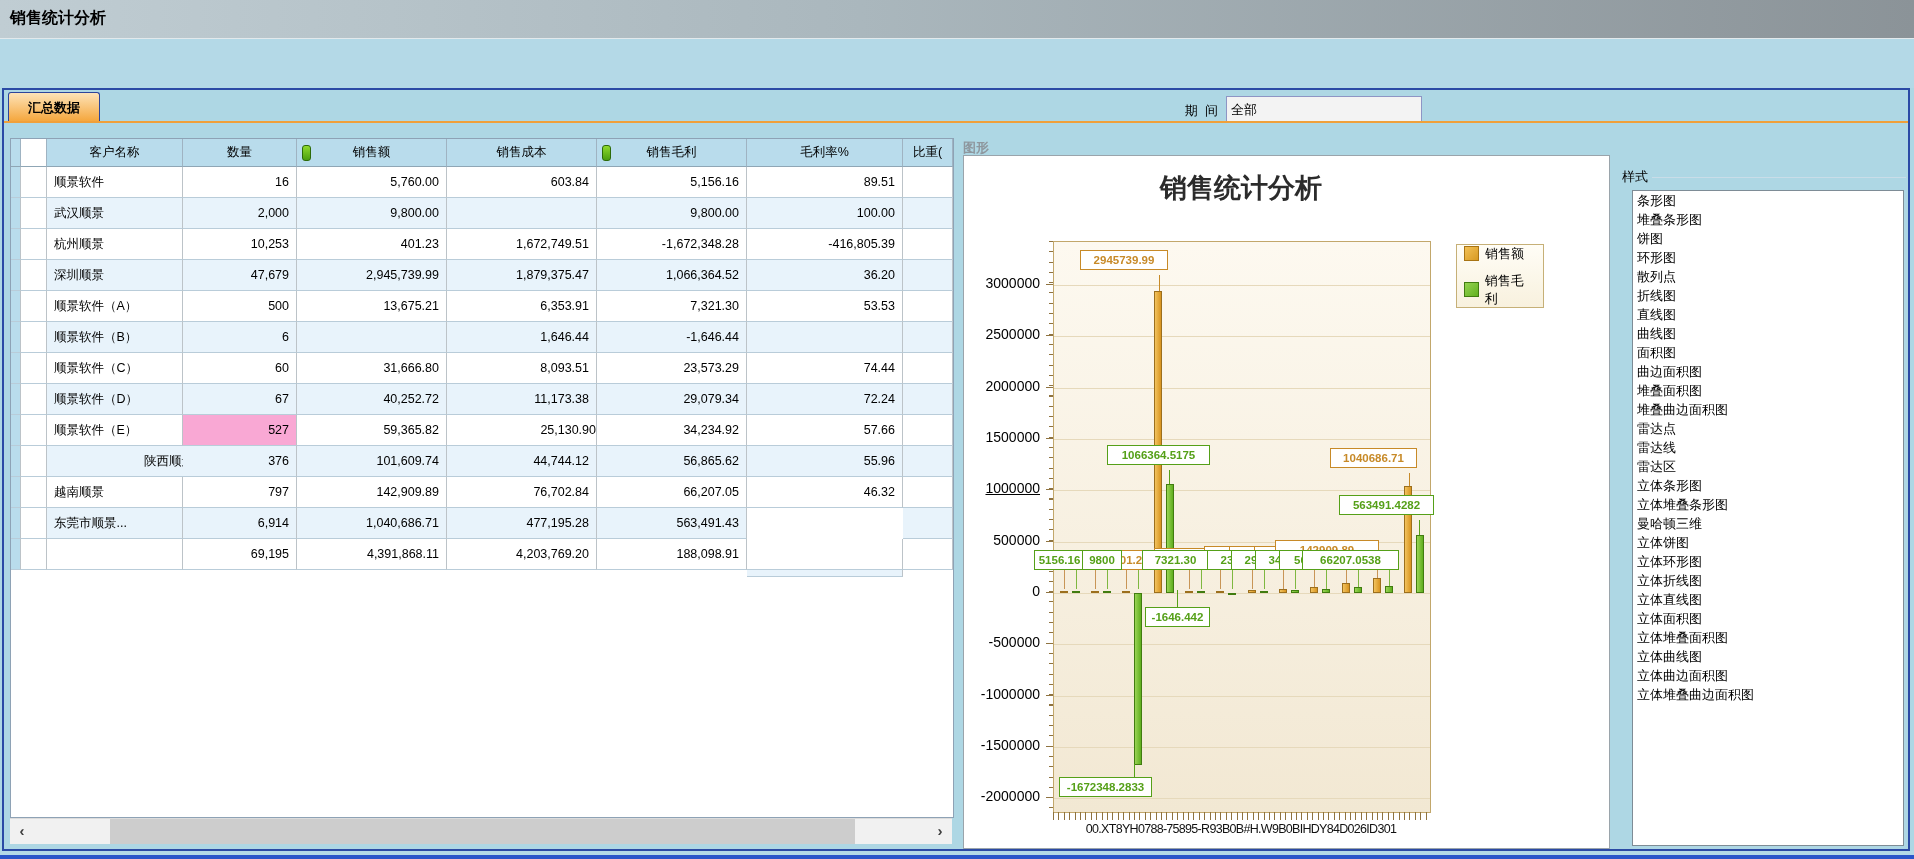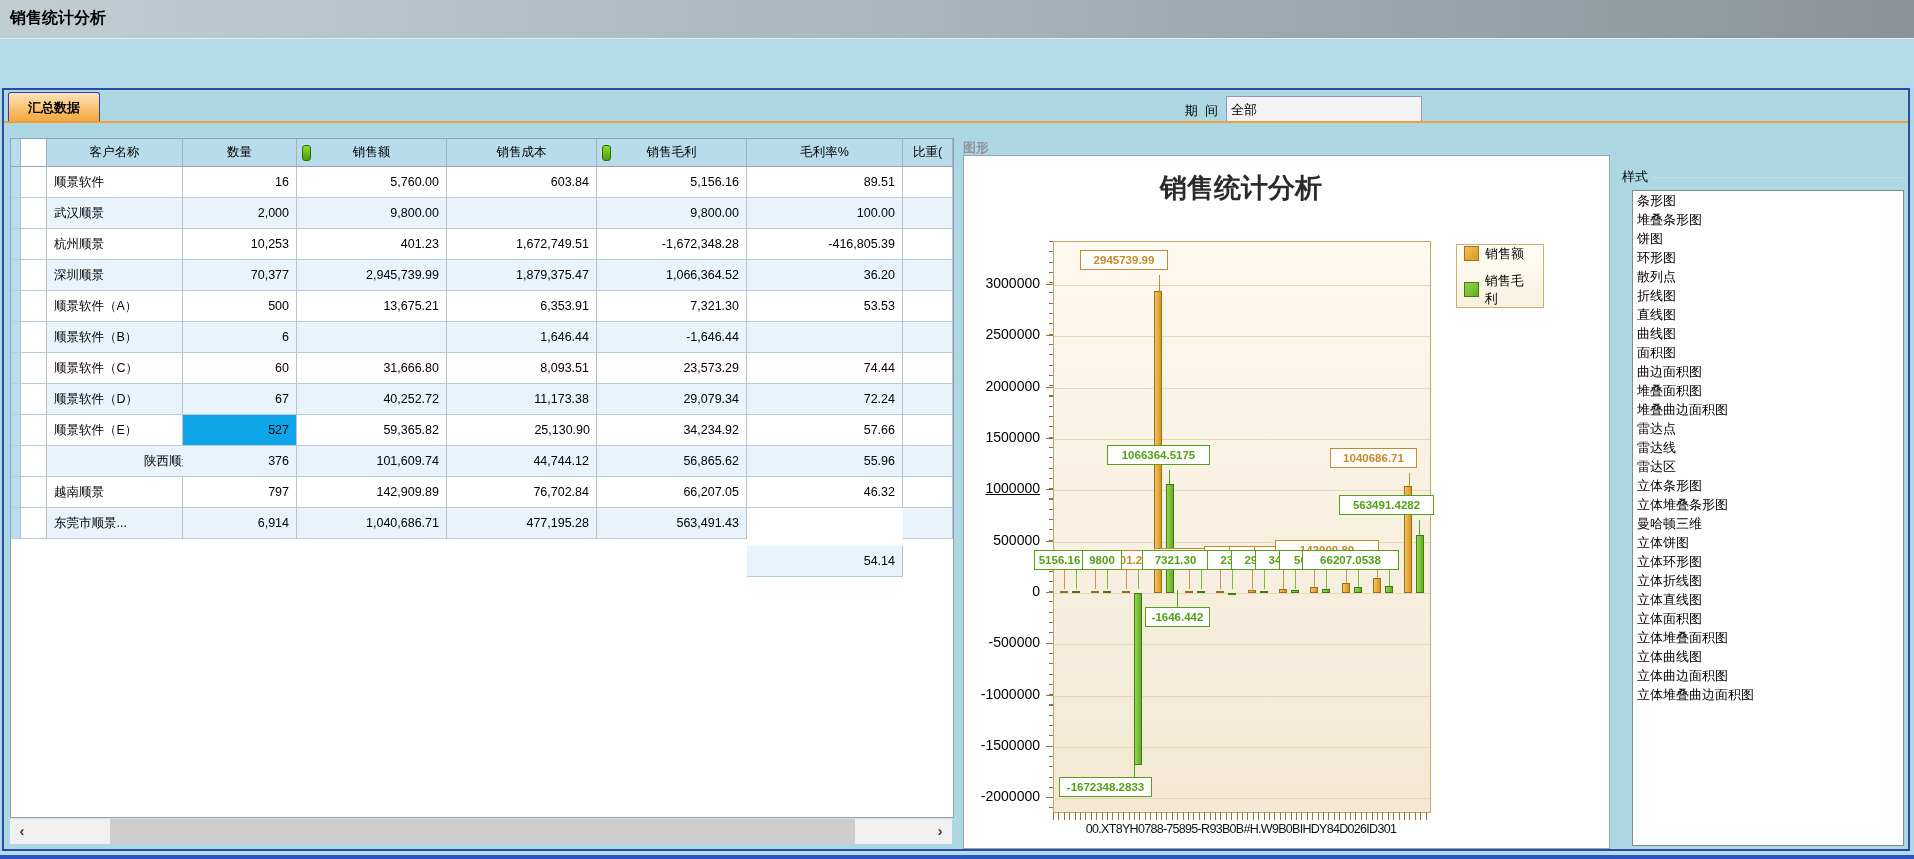--- a/index.html
+++ b/index.html
@@ -133,21 +133,21 @@
         <div class="cell" style="left: 286px; top: 0px; width: 150px; height: 31px; background: rgb(255, 255, 255); text-align: right; padding-right: 7px;">401.23</div>
         <div class="cell" style="left: 436px; top: 0px; width: 150px; height: 31px; background: rgb(255, 255, 255); text-align: right; padding-right: 7px;">1,672,749.51</div>
         <div class="cell" style="left: 586px; top: 0px; width: 150px; height: 31px; background: rgb(255, 255, 255); text-align: right; padding-right: 7px;">-1,672,348.28</div>
         <div class="cell" style="left: 736px; top: 0px; width: 156px; height: 31px; background: rgb(255, 255, 255); text-align: right; padding-right: 7px;">-416,805.39</div>
         <div class="cell" style="left: 892px; top: 0px; width: 50px; height: 31px; background: rgb(255, 255, 255); text-align: right; padding-right: 7px;"></div>
       </div>
       <div style="position: absolute; left: 0px; top: 121px; width: 942px; height: 31px;">
         <div class="cell" style="left: 0px; top: 0px; width: 10px; height: 31px; background: rgb(185, 220, 236);"></div>
         <div class="cell" style="left: 10px; top: 0px; width: 26px; height: 31px; background: rgb(255, 255, 255);"></div>
         <div class="cell" style="left: 36px; top: 0px; width: 136px; height: 31px; background: rgb(232, 243, 251); text-align: left; padding-left: 7px;">深圳顺景</div>
-        <div class="cell" style="left: 172px; top: 0px; width: 114px; height: 31px; background: rgb(232, 243, 251); text-align: right; padding-right: 7px;">70,377</div>
+        <div class="cell" style="left: 172px; top: 0px; width: 114px; height: 31px; background: rgb(232, 243, 251); text-align: right; padding-right: 7px;">47,679</div>
         <div class="cell" style="left: 286px; top: 0px; width: 150px; height: 31px; background: rgb(232, 243, 251); text-align: right; padding-right: 7px;">2,945,739.99</div>
         <div class="cell" style="left: 436px; top: 0px; width: 150px; height: 31px; background: rgb(232, 243, 251); text-align: right; padding-right: 7px;">1,879,375.47</div>
         <div class="cell" style="left: 586px; top: 0px; width: 150px; height: 31px; background: rgb(232, 243, 251); text-align: right; padding-right: 7px;">1,066,364.52</div>
         <div class="cell" style="left: 736px; top: 0px; width: 156px; height: 31px; background: rgb(232, 243, 251); text-align: right; padding-right: 7px;">36.20</div>
         <div class="cell" style="left: 892px; top: 0px; width: 50px; height: 31px; background: rgb(232, 243, 251); text-align: right; padding-right: 7px;"></div>
       </div>
       <div style="position: absolute; left: 0px; top: 152px; width: 942px; height: 31px;">
         <div class="cell" style="left: 0px; top: 0px; width: 10px; height: 31px; background: rgb(185, 220, 236);"></div>
         <div class="cell" style="left: 10px; top: 0px; width: 26px; height: 31px; background: rgb(255, 255, 255);"></div>
         <div class="cell" style="left: 36px; top: 0px; width: 136px; height: 31px; background: rgb(255, 255, 255); text-align: left; padding-left: 7px;">顺景软件（A）</div>
@@ -188,23 +188,23 @@
         <div class="cell" style="left: 286px; top: 0px; width: 150px; height: 31px; background: rgb(232, 243, 251); text-align: right; padding-right: 7px;">40,252.72</div>
         <div class="cell" style="left: 436px; top: 0px; width: 150px; height: 31px; background: rgb(232, 243, 251); text-align: right; padding-right: 7px;">11,173.38</div>
         <div class="cell" style="left: 586px; top: 0px; width: 150px; height: 31px; background: rgb(232, 243, 251); text-align: right; padding-right: 7px;">29,079.34</div>
         <div class="cell" style="left: 736px; top: 0px; width: 156px; height: 31px; background: rgb(232, 243, 251); text-align: right; padding-right: 7px;">72.24</div>
         <div class="cell" style="left: 892px; top: 0px; width: 50px; height: 31px; background: rgb(232, 243, 251); text-align: right; padding-right: 7px;"></div>
       </div>
       <div style="position: absolute; left: 0px; top: 276px; width: 942px; height: 31px;">
         <div class="cell" style="left: 0px; top: 0px; width: 10px; height: 31px; background: rgb(185, 220, 236);"></div>
         <div class="cell" style="left: 10px; top: 0px; width: 26px; height: 31px; background: rgb(255, 255, 255);"></div>
         <div class="cell" style="left: 36px; top: 0px; width: 136px; height: 31px; background: rgb(255, 255, 255); text-align: left; padding-left: 7px;">顺景软件（E）</div>
-        <div class="cell" style="left: 172px; top: 0px; width: 114px; height: 31px; background: #0ea5e9; text-align: right; padding-right: 7px;">527</div>
+        <div class="cell" style="left: 172px; top: 0px; width: 114px; height: 31px; background: #f9a8d4; text-align: right; padding-right: 7px;">527</div>
         <div class="cell" style="left: 286px; top: 0px; width: 150px; height: 31px; background: rgb(255, 255, 255); text-align: right; padding-right: 7px;">59,365.82</div>
-        <div class="cell" style="left: 436px; top: 0px; width: 150px; height: 31px; background: rgb(255, 255, 255); text-align: right; padding-right: 6px;">25,130.90</div>
+        <div class="cell" style="left: 436px; top: 0px; width: 150px; height: 31px; background: rgb(255, 255, 255); text-align: right; padding-right: 0;">25,130.90</div>
         <div class="cell" style="left: 586px; top: 0px; width: 150px; height: 31px; background: rgb(255, 255, 255); text-align: right; padding-right: 7px;">34,234.92</div>
         <div class="cell" style="left: 736px; top: 0px; width: 156px; height: 31px; background: rgb(255, 255, 255); text-align: right; padding-right: 7px;">57.66</div>
         <div class="cell" style="left: 892px; top: 0px; width: 50px; height: 31px; background: rgb(255, 255, 255); text-align: right; padding-right: 7px;"></div>
       </div>
       <div style="position: absolute; left: 0px; top: 307px; width: 942px; height: 31px;">
         <div class="cell" style="left: 0px; top: 0px; width: 10px; height: 31px; background: rgb(185, 220, 236);"></div>
         <div class="cell" style="left: 10px; top: 0px; width: 26px; height: 31px; background: rgb(255, 255, 255);"></div>
         <div class="cell" style="left: 36px; top: 0px; width: 148px; height: 31px; background: rgb(232, 243, 251); text-align: right; padding-left: 7px;">陕西顺景</div>
         <div class="cell" style="left: 172px; top: 0px; width: 114px; height: 31px; background: rgb(232, 243, 251); text-align: right; padding-right: 7px;">376</div>
         <div class="cell" style="left: 286px; top: 0px; width: 150px; height: 31px; background: rgb(232, 243, 251); text-align: right; padding-right: 7px;">101,609.74</div>
@@ -227,20 +227,31 @@
       <div style="position: absolute; left: 0px; top: 369px; width: 942px; height: 31px;">
         <div class="cell" style="left: 0px; top: 0px; width: 10px; height: 31px; background: rgb(185, 220, 236);"></div>
         <div class="cell" style="left: 10px; top: 0px; width: 26px; height: 31px; background: rgb(255, 255, 255);"></div>
         <div class="cell" style="left: 36px; top: 0px; width: 136px; height: 31px; background: rgb(232, 243, 251); text-align: left; padding-left: 7px;">东莞市顺景...</div>
         <div class="cell" style="left: 172px; top: 0px; width: 114px; height: 31px; background: rgb(232, 243, 251); text-align: right; padding-right: 7px;">6,914</div>
         <div class="cell" style="left: 286px; top: 0px; width: 150px; height: 31px; background: rgb(232, 243, 251); text-align: right; padding-right: 7px;">1,040,686.71</div>
         <div class="cell" style="left: 436px; top: 0px; width: 150px; height: 31px; background: rgb(232, 243, 251); text-align: right; padding-right: 7px;">477,195.28</div>
         <div class="cell" style="left: 586px; top: 0px; width: 150px; height: 31px; background: rgb(232, 243, 251); text-align: right; padding-right: 7px;">563,491.43</div>
         <div class="cell" style="left: 736px; top: 0px; width: 156px; height: 31px; background: rgb(232, 243, 251); text-align: right; padding-right: 7px; margin-top: 38px;">54.14</div>
         <div class="cell" style="left: 892px; top: 0px; width: 50px; height: 31px; background: rgb(232, 243, 251); text-align: right; padding-right: 7px;"></div>
+      </div>
+      <div style="position: absolute; left: 0px; top: 400px; width: 942px; height: 31px;">
+        <div class="cell" style="left: 0px; top: 0px; width: 10px; height: 31px; background: rgb(185, 220, 236);"></div>
+        <div class="cell" style="left: 10px; top: 0px; width: 26px; height: 31px; background: rgb(255, 255, 255);"></div>
+        <div class="cell" style="left: 36px; top: 0px; width: 136px; height: 31px; background: rgb(255, 255, 255); text-align: left; padding-left: 7px;"></div>
+        <div class="cell" style="left: 172px; top: 0px; width: 114px; height: 31px; background: rgb(255, 255, 255); text-align: right; padding-right: 7px;">69,195</div>
+        <div class="cell" style="left: 286px; top: 0px; width: 150px; height: 31px; background: rgb(255, 255, 255); text-align: right; padding-right: 7px;">4,391,868.11</div>
+        <div class="cell" style="left: 436px; top: 0px; width: 150px; height: 31px; background: rgb(255, 255, 255); text-align: right; padding-right: 7px;">4,203,769.20</div>
+        <div class="cell" style="left: 586px; top: 0px; width: 150px; height: 31px; background: rgb(255, 255, 255); text-align: right; padding-right: 7px;">188,098.91</div>
+        <div class="cell" style="left: 736px; top: 0px; width: 156px; height: 31px; background: rgb(255, 255, 255); text-align: right; padding-right: 7px;"></div>
+        <div class="cell" style="left: 892px; top: 0px; width: 50px; height: 31px; background: rgb(255, 255, 255); text-align: right; padding-right: 7px;"></div>
       </div>
     </div>
 
   <div class="abs" id="hscroll">
     <div class="scroll-arrow" style="left:0;">‹</div>
     <div id="hthumb"></div>
     <div class="scroll-arrow" style="right:0;">›</div>
   </div>
 
   <div class="abs chart-caption">图形</div>

